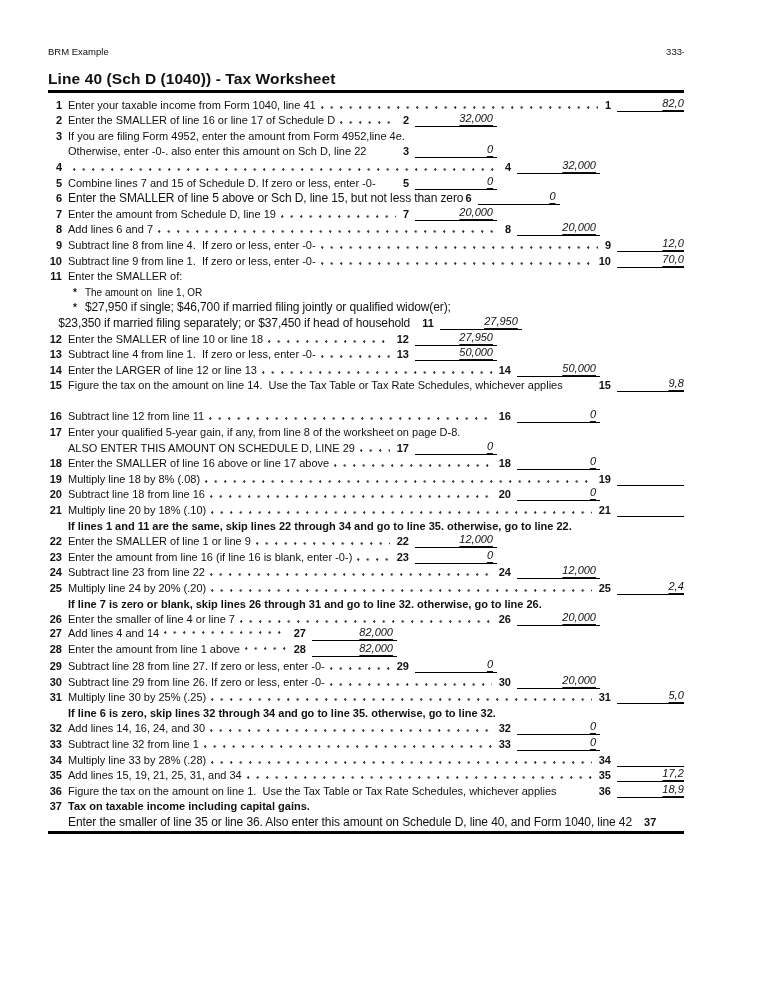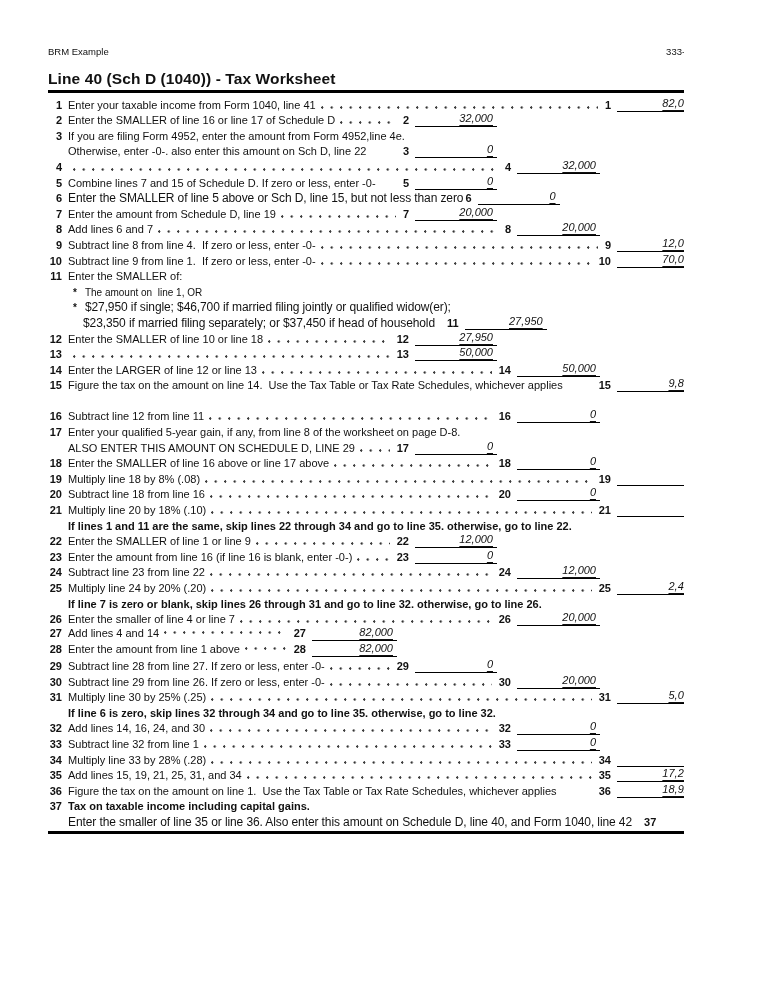--- a/index.html
+++ b/index.html
@@ -13,21 +13,21 @@
   .title { margin-top:12px; font-size:15.5px; font-weight:bold; letter-spacing:0.1px;
            padding-bottom:2px; border-bottom:3px solid #000; line-height:18px; }
   .rows { margin-top:3px; }
   .row { display:flex; align-items:flex-end; height:15.6px; font-size:11px;
          line-height:13px; white-space:nowrap; }
   .row.spacer { height:15.6px; }
   .ln { width:14px; min-width:14px; font-weight:bold; text-align:right; margin-right:6px; }
   .desc { white-space:pre; }
   .row.note { font-weight:bold; padding-left:20px; }
   .row.subrow { padding-left:20px; }
-  .row.sub2 { padding-left:35px; }
+  .row.sub2 { padding-left:35px;justify-content:center; }
   .row.bullet { padding-left:25px; }
   .row.bullet .desc { font-size:10px; }
   .row.small-text .desc { font-size:12px; letter-spacing:-0.1px; }
   .row.bold-text .desc { font-weight:bold; }
   .star { font-weight:bold; margin-right:8px; font-size:10px; }
   .dots { flex:1 1 0; min-width:0; height:3px; margin:0 5px 3px 5px;
           background-image:radial-gradient(circle at 1.2px 1.5px, #333 1px, transparent 1.3px);
           background-size:9.5px 3px; background-repeat:repeat-x; }
   .sp { flex:1 1 0; min-width:0; }
   .mk { font-weight:bold; margin:0 6px 0 2px; }
@@ -173,20 +173,21 @@
           <span class="ln">12</span>
           <span class="desc">Enter the SMALLER of line 10 or line 18</span>
           <span class="dots"></span>
           <span class="mk">12</span>
           <span class="fld colB">
             <span class="val">27,950</span>
           </span>
         </div>
         <div class="row prB">
           <span class="ln">13</span>
+          <span class="desc">Subtract line 4 from line 1.  If zero or less, enter -0-</span>
           <span class="dots"></span>
           <span class="mk">13</span>
           <span class="fld colB">
             <span class="val">50,000</span>
           </span>
         </div>
         <div class="row prC">
           <span class="ln">14</span>
           <span class="desc">Enter the LARGER of line 12 or line 13</span>
           <span class="dots"></span>

